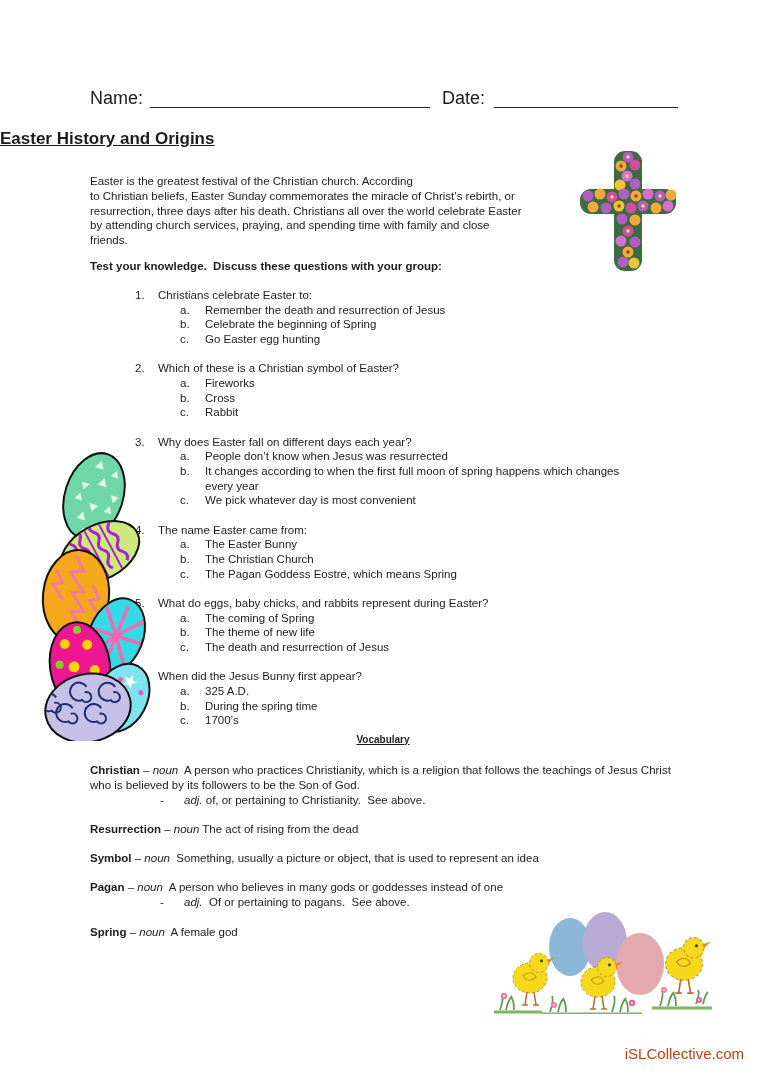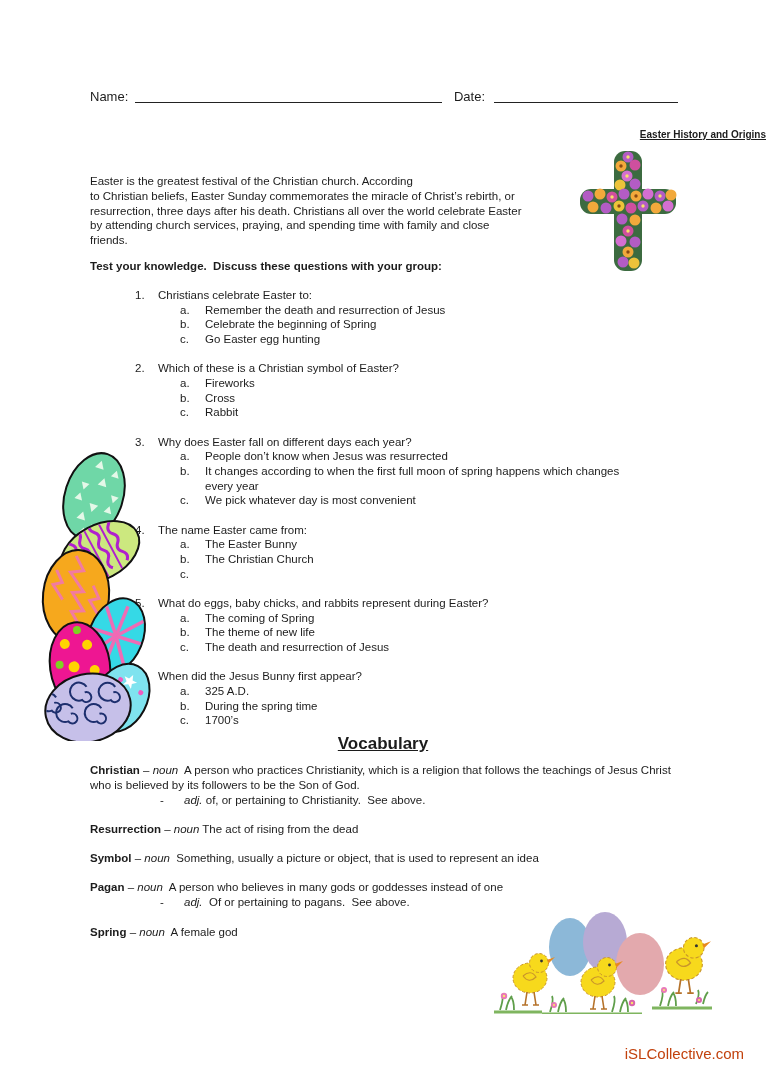--- a/index.html
+++ b/index.html
@@ -3,43 +3,43 @@
 <meta charset="utf-8">
 <style>
   html,body{margin:0;padding:0;}
   body{
     width:766px;height:1084px;background:#ffffff;position:relative;
     font-family:"Liberation Sans","DejaVu Sans",sans-serif;
     font-size:11.5px;color:#1c1c1c;overflow:hidden;
   }
   .page{position:absolute;inset:0;}
   
-  .name-row{position:absolute;left:90px;top:88px;width:588px;display:flex;align-items:flex-end;font-size:13px;}
+  .name-row{position:absolute;left:90px;top:88px;width:588px;display:flex;align-items:flex-end;font-size:18px;}
   .blank-line{border-bottom:1.6px solid #222;height:14px;}
   .name-line{flex:1;margin:0 0 1px 7px;}
   .date-label{margin-left:12px;}
   .date-line{width:184px;margin:0 0 1px 9px;}
   
-  .title{position:absolute;top:129px;left:0;width:100%;text-align:right;margin:0;
-    font-size:10px;font-weight:bold;text-decoration:underline;}
+  .title{position:absolute;top:129px;left:0;width:100%;text-align:left;margin:0;
+    font-size:17px;font-weight:bold;text-decoration:underline;}
   
   .intro{position:absolute;left:90px;top:174px;width:505px;margin:0;line-height:14.8px;white-space:pre-wrap;}
   
   .quiz-intro{position:absolute;left:90px;top:260px;margin:0;font-weight:bold;white-space:pre-wrap;text-align:center;}
   .questions{position:absolute;left:90px;top:288px;width:625px;line-height:14.7px;}
   .q{margin-bottom:14.5px;}
   .q-line{display:flex;padding-left:45px;}
   .q-num{width:23px;flex:none;}
   .q-text{white-space:pre-wrap;}
   .opt{display:flex;padding-left:90px;}
   .o-letter{width:25px;flex:none;}
   .o-text{white-space:pre-wrap;}
   
   .vocab-title{position:absolute;top:734px;left:0;width:100%;text-align:center;margin:0;
-    font-size:17px;font-weight:bold;text-decoration:underline;}
+    font-size:10px;font-weight:bold;text-decoration:underline;}
   .vocab{position:absolute;left:90px;top:763px;width:592px;line-height:14.8px;}
   .v-entry{margin-bottom:14.5px;}
   .v-line{margin:0;}
   .v-def,.v-subtext{white-space:pre-wrap;}
   .v-sub{display:flex;padding-left:70px;}
   .v-sub-dash{width:24px;flex:none;}
   
   .cross-img{position:absolute;left:578px;top:149px;}
   .eggs-img{position:absolute;left:28px;top:444px;}
   .chicks-img{position:absolute;left:492px;top:902px;}
@@ -181,20 +181,21 @@
       <div class="opt">
           <span class="o-letter">a.</span>
           <span class="o-text">The Easter Bunny</span>
         </div>
       <div class="opt">
           <span class="o-letter">b.</span>
           <span class="o-text">The Christian Church</span>
         </div>
       <div class="opt">
           <span class="o-letter">c.</span>
+          <span class="o-text">The Pagan Goddess Eostre, which means Spring</span>
         </div>
     </div>
 
     <div class="q">
       <div class="q-line">
           <span class="q-num">5.</span>
           <span class="q-text">What do eggs, baby chicks, and rabbits represent during Easter?</span>
         </div>
       <div class="opt">
           <span class="o-letter">a.</span>

